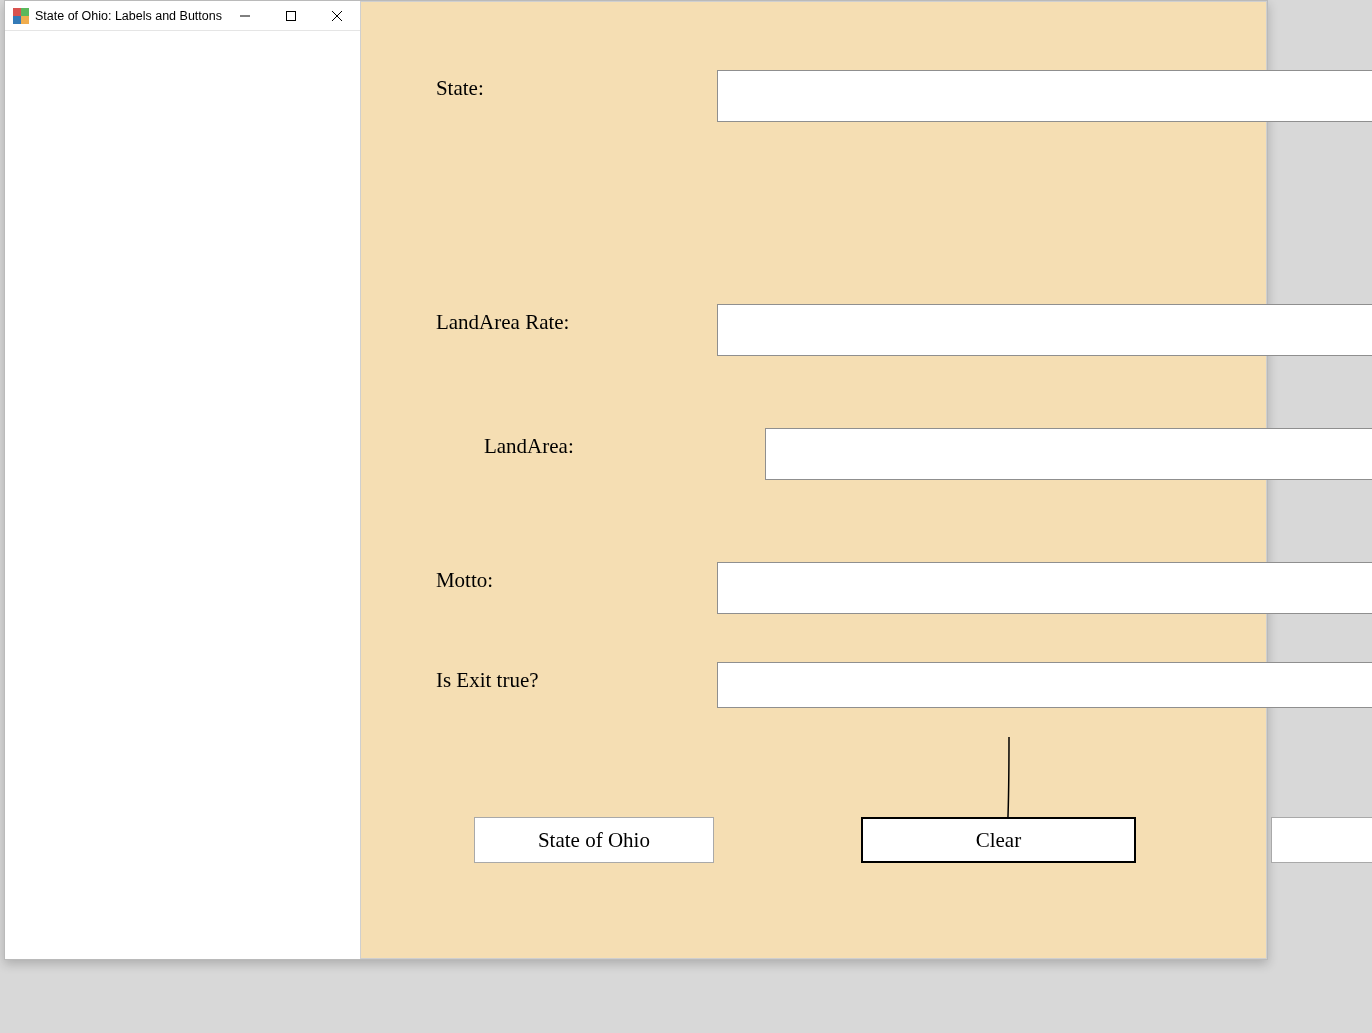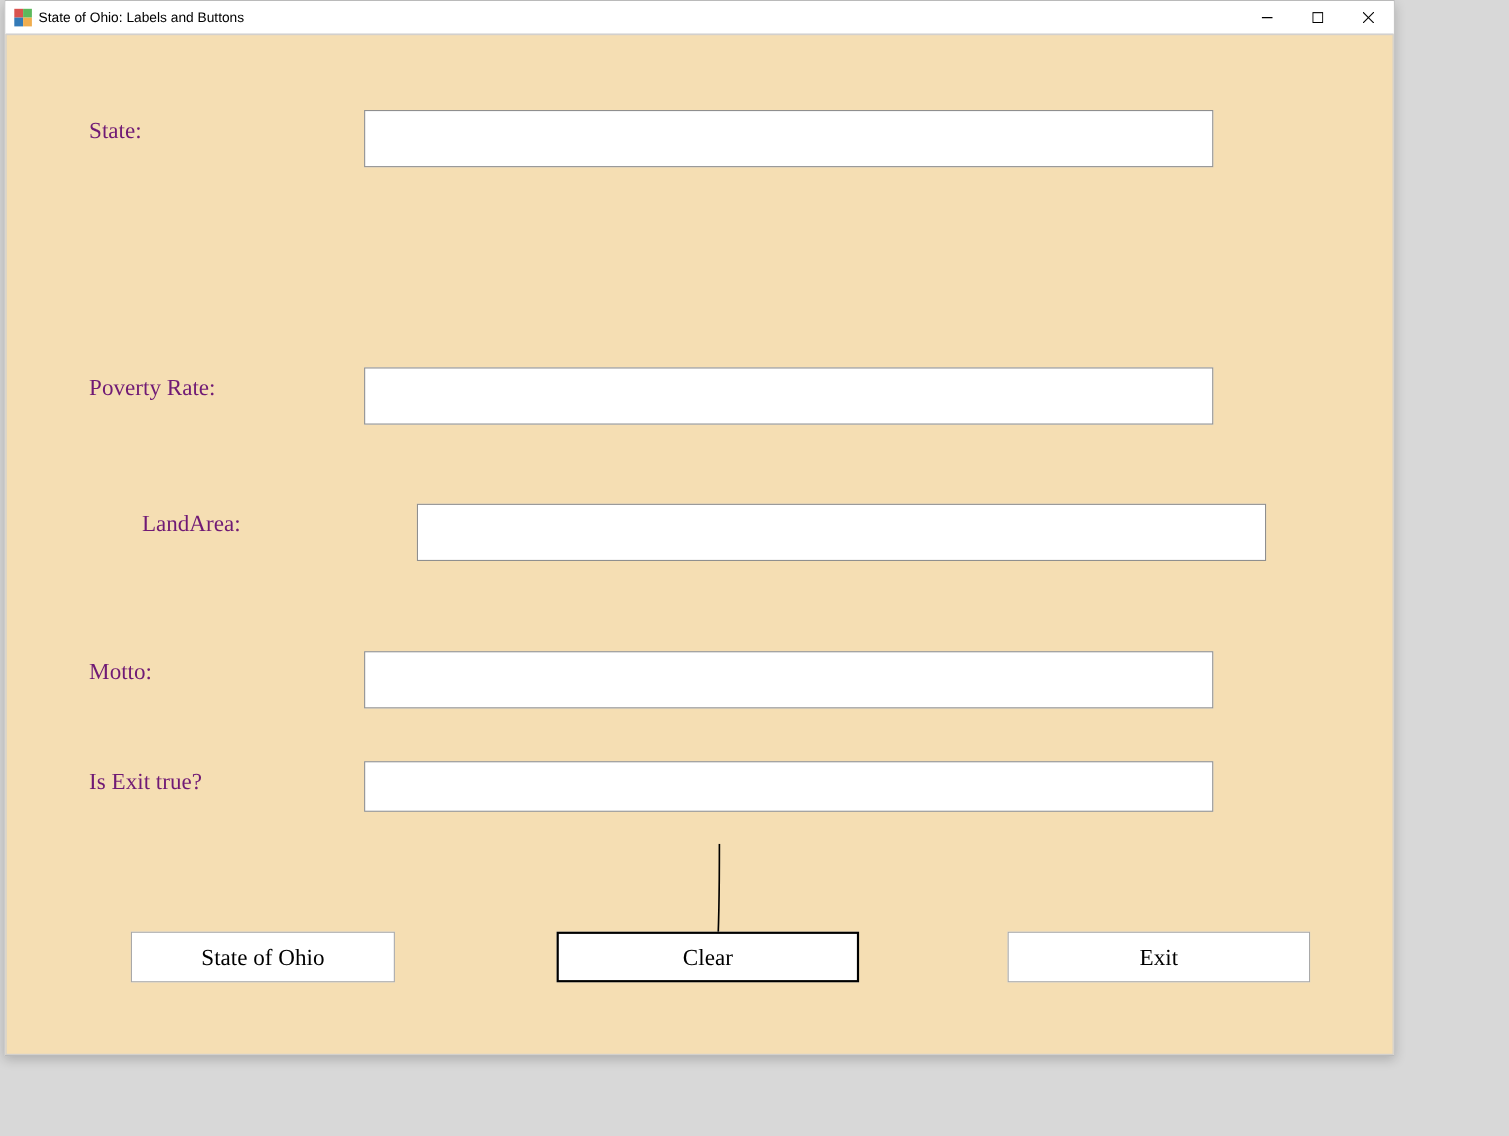--- a/index.html
+++ b/index.html
@@ -17,21 +17,21 @@
     .window {
       position: absolute;
       left: 4px;
       top: 0;
       width: 1264px;
       height: 960px;
       background: #ffffff;
       border: 1px solid #bababa;
       box-shadow: 0 4px 10px rgba(0,0,0,0.2);
       display: flex;
-      flex-direction: column;
+      flex-direction: row;
     }
     .titlebar {
       height: 30px;
       background: #ffffff;
       display: flex;
       align-items: center;
       border-bottom: 1px solid #e5e5e5;
       flex-shrink: 0;
     }
     .titlebar-icon {
@@ -78,22 +78,22 @@
       position: relative;
     }
     .form-row {
       position: absolute;
       display: flex;
       align-items: flex-start;
     }
     .form-label {
       font-family: "Times New Roman", Times, serif;
       font-size: 21px;
-      color: #701a75;
-      width: 325px;
+      color: #000000;
+      width: 356px;
       padding-left: 75px;
       padding-top: 6px;
     }
     .form-field {
       width: 772px;
       height: 52px;
       background: #ffffff;
       border: 1px solid #8f8f8f;
     }
     .form-field-sm {
@@ -165,21 +165,21 @@
 
   <div class="client-area">
 
     <div class="form-row" style="left:0; top:68px;">
       <div class="form-label">State:</div>
       <div class="form-field"></div>
     </div>
 
 
     <div class="form-row" style="left:0; top:302px;">
-      <div class="form-label">Poverty Rate:</div>
+      <div class="form-label">LandArea Rate:</div>
       <div class="form-field"></div>
     </div>
 
     <div class="form-row" style="left:0; top:426px;padding-left:48px;">
       <div class="form-label">LandArea:</div>
       <div class="form-field"></div>
     </div>
 
     <div class="form-row" style="left:0; top:560px;">
       <div class="form-label">Motto:</div>

